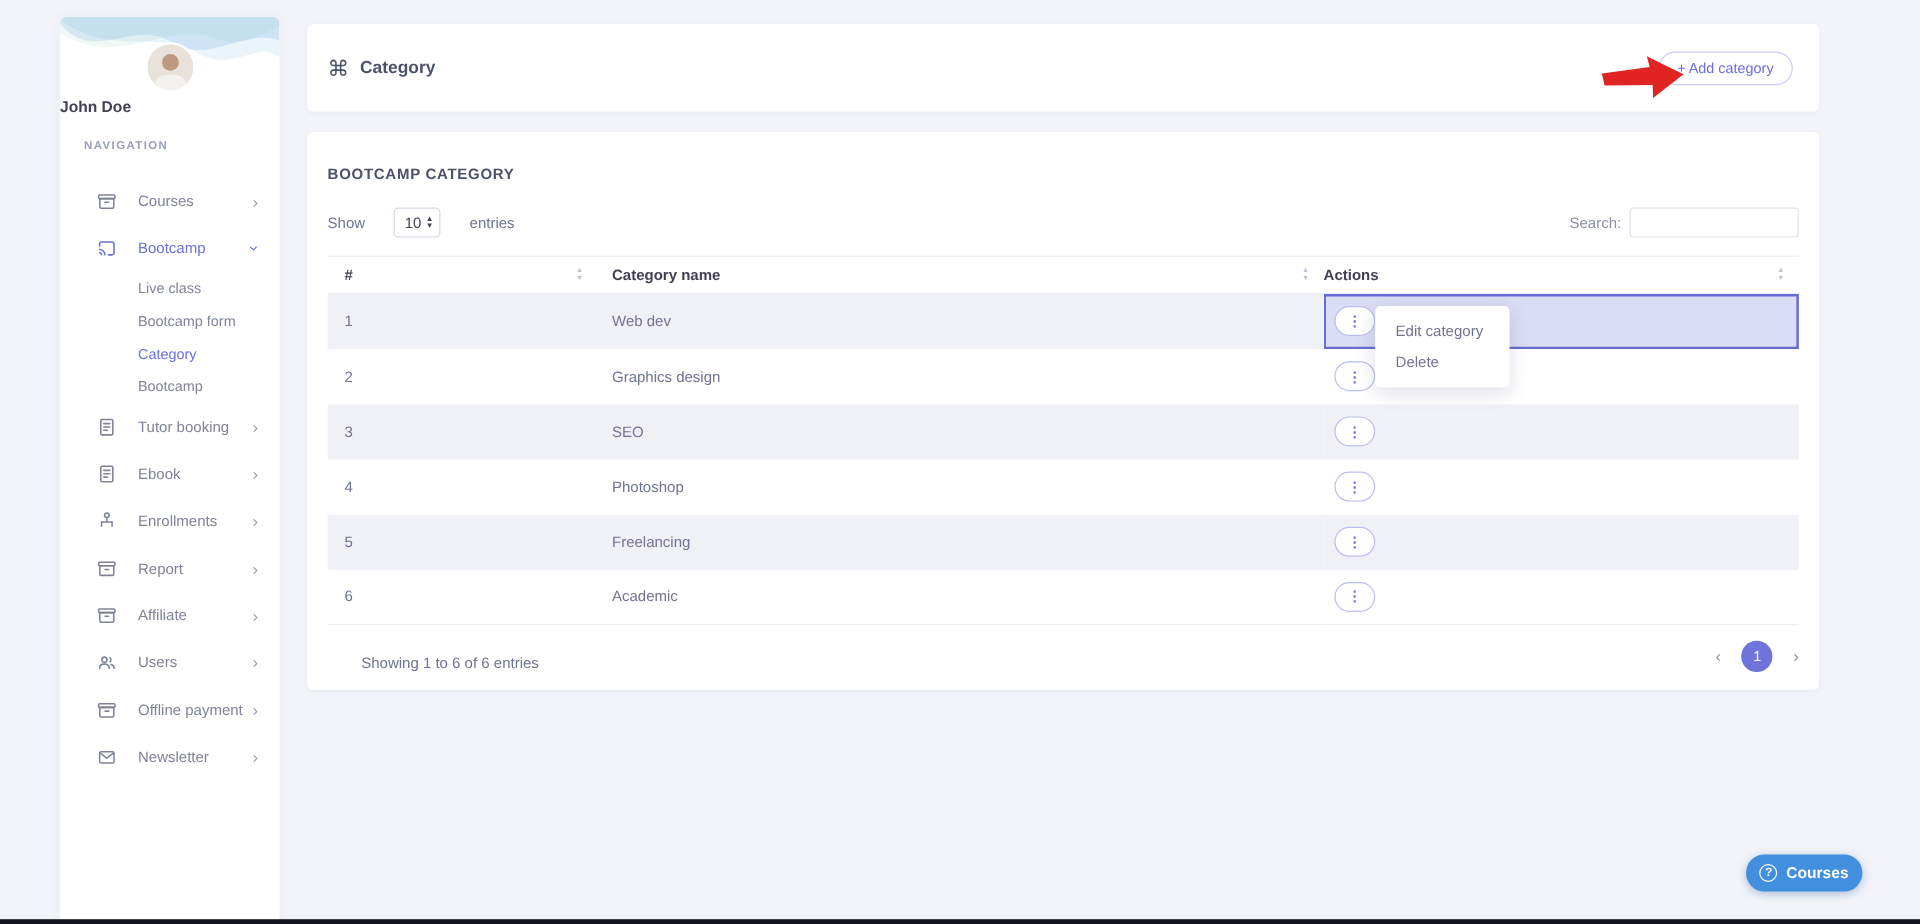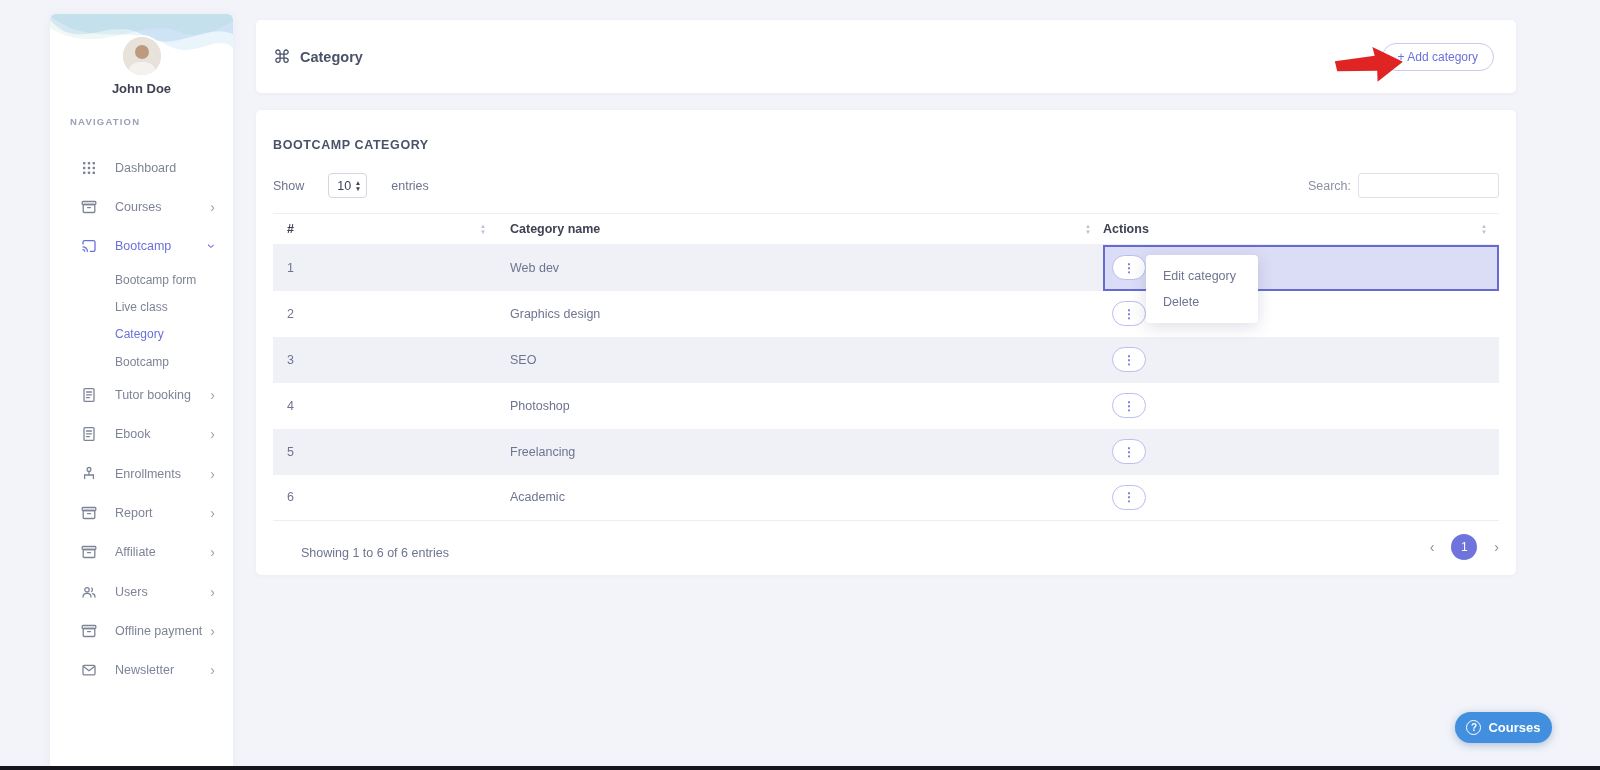--- a/index.html
+++ b/index.html
@@ -17,21 +17,21 @@
     background:#fff; border-radius:6px 6px 0 0;
     box-shadow:0 0 10px rgba(80,90,130,.06);
   }
   .waves { position:absolute; top:0; left:0; width:183px; height:58px;
     border-radius:6px 6px 0 0; overflow:hidden; }
   .avatar {
     position:absolute; top:23px; left:50%; transform:translateX(-50%);
     width:38px; height:38px; border-radius:50%; overflow:hidden;
     background:#eae5df; box-shadow:0 0 0 2px #fff;
   }
-  .user-name { position:absolute; top:67px; width:100%; text-align:center;
+  .user-name { position:absolute; top:67px; width:100%; 
     font-size:13px; font-weight:bold; color:#3f4254; }
   .nav-label { position:absolute; top:102px; left:20px; font-size:9.5px;
     letter-spacing:1.2px; color:#9aa0b5; font-weight:bold; }
   .nav { position:absolute; top:134px; left:0; right:0; }
   .nav-item { height:39.3px; display:flex; align-items:center;
     padding:0 18px 0 31px; color:#7e8498; font-size:12.5px; cursor:pointer; }
   .nav-item svg { width:16px; height:16px; flex-shrink:0; }
   .nav-item .lbl { margin-left:18px; flex:1; }
   .nav-item.active { color:#6b70da; }
   .chev { color:#9aa0b5; font-size:14px; line-height:1; }
@@ -132,36 +132,20 @@
       <rect width="38" height="38" fill="#e8e2da"></rect>
       <circle cx="19" cy="15" r="7" fill="#bd9a7e"></circle>
       <path d="M5,38 C5,27 12,25 19,25 C26,25 33,27 33,38 Z" fill="#f4f2ee"></path>
     </svg>
   </div>
   <div class="user-name">John Doe</div>
   <div class="nav-label">NAVIGATION</div>
 
   <nav class="nav">
 
-    <div class="nav-item">
-      <svg class="ic" viewBox="0 0 16 16">
-          <g fill="currentColor" stroke="none">
-        <rect x="2" y="2" width="2.4" height="2.4" rx=".6"></rect>
-            <rect x="6.8" y="2" width="2.4" height="2.4" rx=".6"></rect>
-            <rect x="11.6" y="2" width="2.4" height="2.4" rx=".6"></rect>
-        <rect x="2" y="6.8" width="2.4" height="2.4" rx=".6"></rect>
-            <rect x="6.8" y="6.8" width="2.4" height="2.4" rx=".6"></rect>
-            <rect x="11.6" y="6.8" width="2.4" height="2.4" rx=".6"></rect>
-        <rect x="2" y="11.6" width="2.4" height="2.4" rx=".6"></rect>
-            <rect x="6.8" y="11.6" width="2.4" height="2.4" rx=".6"></rect>
-            <rect x="11.6" y="11.6" width="2.4" height="2.4" rx=".6"></rect>
-          </g>
-      </svg>
-      <span class="lbl">Dashboard</span>
-    </div>
 
     <div class="nav-item">
       <svg class="ic" viewBox="0 0 16 16">
         <rect x="2.2" y="5.5" width="11.6" height="8" rx="1"></rect>
           <rect x="1.2" y="2.5" width="13.6" height="3" rx=".8"></rect>
           <line x1="6.5" y1="8.6" x2="9.5" y2="8.6"></line>
       </svg>
       <span class="lbl">Courses</span>
       <span class="chev">›</span>
     </div>
@@ -170,22 +154,22 @@
       <svg class="ic" viewBox="0 0 16 16">
         <path d="M2 13.2 a1.6 1.6 0 0 1 1.6 1.6" transform="translate(0,-1.6)"></path>
         <path d="M2 8.9 a4.4 4.4 0 0 1 4.4 4.4"></path>
         <path d="M2 6 V4.2 a1.6 1.6 0 0 1 1.6 -1.6 h8.8 a1.6 1.6 0 0 1 1.6 1.6 v7.6 a1.6 1.6 0 0 1 -1.6 1.6 H9.4"></path>
       </svg>
       <span class="lbl">Bootcamp</span>
       <span class="chev down">›</span>
     </div>
 
     <div class="submenu">
+      <div class="submenu-item">Live class</div>
       <div class="submenu-item">Bootcamp form</div>
-      <div class="submenu-item">Live class</div>
       <div class="submenu-item active">Category</div>
       <div class="submenu-item">Bootcamp</div>
     </div>
 
     <div class="nav-item">
       <svg class="ic" viewBox="0 0 16 16">
         <rect x="3" y="1.6" width="10" height="12.8" rx="1"></rect>
           <line x1="5.5" y1="5" x2="10.5" y2="5"></line>
           <line x1="5.5" y1="7.8" x2="10.5" y2="7.8"></line>
           <line x1="5.5" y1="10.6" x2="8.5" y2="10.6"></line>

